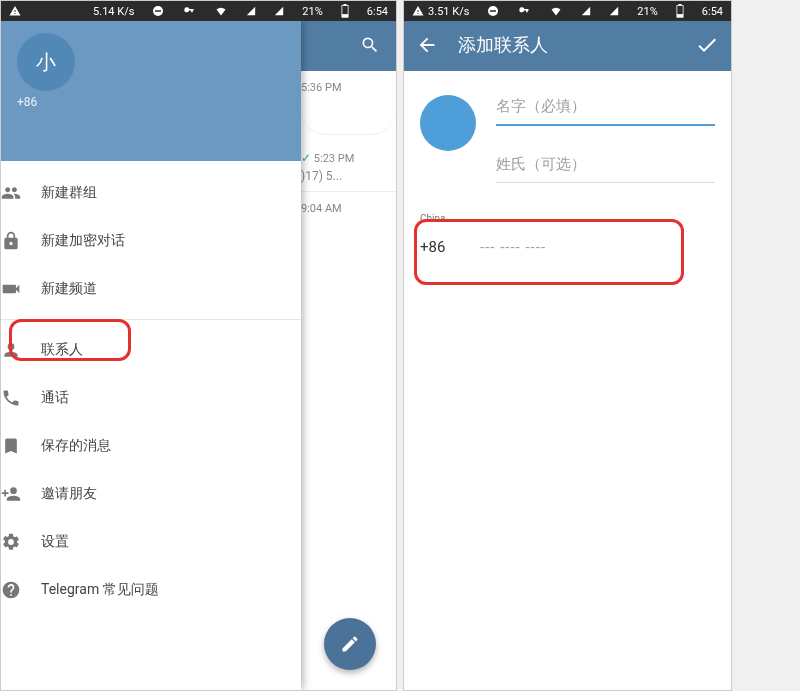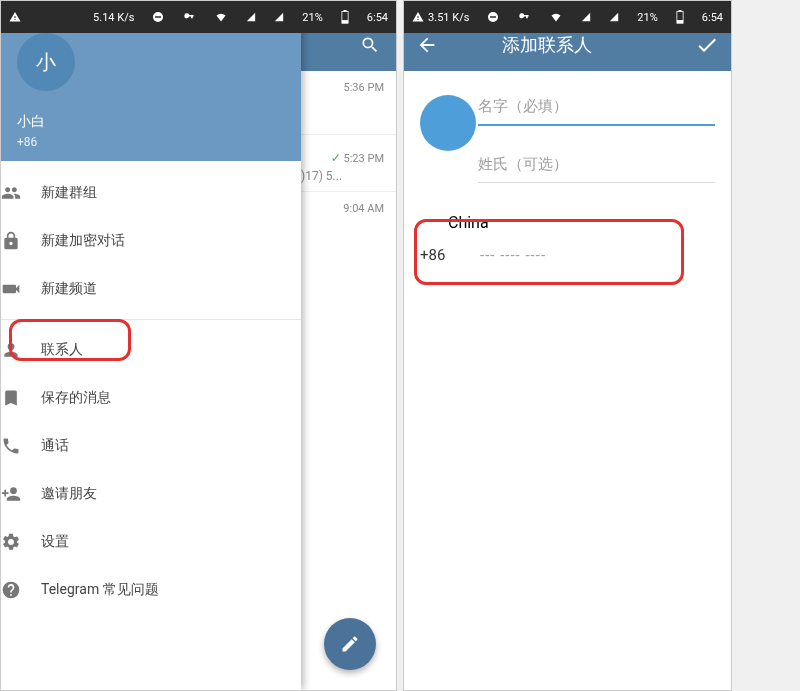--- a/index.html
+++ b/index.html
@@ -2,60 +2,60 @@
 <html><head>
   <meta charset="utf-8">
   <style>
     * { margin: 0; padding: 0; box-sizing: border-box; }
     body { font-family: -apple-system, Roboto, sans-serif; background: #f0f0f0; width: 800px; height: 691px; display: flex; }
     .screen { position: relative; background: #fff; overflow: hidden; }
     .screen-left { width: 397px; height: 691px; border: 1px solid #ccc; }
     .screen-right { width: 329px; height: 691px; margin-left: 6px; border: 1px solid #ccc; }
     
     
-    .status-bar { position: absolute; top: 0; left: 0; right: 0; height: 18px; background: #2b2b2b; color: #fff; display: flex; align-items: center; justify-content: flex-end; padding: 16px 8px; font-size: 11px; gap: 18px; z-index: 100; }
+    .status-bar { position: absolute; top: 0; left: 0; right: 0; height: 18px; background: #2b2b2b; color: #fff; display: flex; align-items: center; justify-content: flex-end; padding: 10px 8px; font-size: 11px; gap: 18px; z-index: 100; }
     .status-left { position: absolute; left: 8px; }
     .status-icon { display: inline-flex; align-items: center; }
 
     
     .chat-bg { position: absolute; top: 18px; left: 0; right: 0; bottom: 0; background: #fff; }
     .app-toolbar { height: 52px; background: #527da3; display: flex; align-items: center; justify-content: flex-end; padding: 0 16px; }
     .search-icon-tb { color: #fff; }
     .chat-list-bg { padding-left: 300px; }
-    .chat-time { font-size: 11px; color: #888; text-align: right; padding: 10px 12px 0 0; }
+    .chat-time { font-size: 11px; color: #888; text-align: left; padding: 10px 12px 0 0; border-radius: 25px; }
     .chat-sub { font-size: 12px; color: #888; padding: 4px 12px 8px 0; text-align: left; white-space: nowrap; overflow: hidden; }
     .chat-check { color: #4caf50; font-size: 12px; }
     .divider-bg { border-bottom: 1px solid #eee; }
     .fab { position: absolute; bottom: 20px; right: 20px; width: 52px; height: 52px; border-radius: 50%; background: #4b7299; display: flex; align-items: center; justify-content: center; box-shadow: 0 3px 6px rgba(0,0,0,.3); }
     
     .drawer { position: absolute; top: 18px; left: 0; width: 300px; bottom: 0; background: #fff; box-shadow: 2px 0 8px rgba(0,0,0,.3); z-index: 50; }
     .drawer-header { height: 142px; background: #6b99c2; padding: 14px 16px; color: #fff; position: relative; }
     .avatar { width: 58px; height: 58px; border-radius: 50%; background: #5288b5; display: flex; align-items: center; justify-content: center; font-size: 20px; color: #fff; }
     .profile-name { font-size: 14px; margin-top: 22px; font-weight: 500; }
     .profile-phone { font-size: 12px; opacity: .85; margin-top: 4px; }
     .drawer-list { padding-top: 8px; overflow-y: auto; }
     .drawer-item { display: flex; align-items: center; height: 48px; padding: 0 0; color: #444; font-size: 14px; cursor: pointer; }
     .drawer-item .di-icon { width: 36px; color: #777; display: flex; align-items: center; }
     .drawer-item .di-label { padding-left: 4px; }
     .drawer-divider { border-top: 1px solid #e5e5e5; margin: 6px 0; }
     .highlight-box { border: 3px solid #e53030; border-radius: 12px; position: absolute; pointer-events: none; z-index: 60; }
     .hl-left { left: 8px; top: 318px; width: 122px; height: 42px; }
 
     
-    .toolbar { position: absolute; top: 18px; left: 0; right: 0; height: 52px; background: #527da3; display: flex; align-items: center; padding: 0 12px; color: #fff; gap: 44px; }
+    .toolbar { position: absolute; top: 18px; left: 0; right: 0; height: 52px; background: #527da3; display: flex; align-items: center; padding: 0 12px; color: #fff; }
     .toolbar-title { font-size: 18px; margin-left: 20px; flex: 1; }
     .content-right { position: absolute; top: 70px; left: 0; right: 0; bottom: 0; padding: 20px 16px; }
-    .contact-row { display: flex; gap: 2px; align-items: flex-start; }
+    .contact-row { display: flex; gap: 20px; align-items: flex-start; }
     .avatar-blue { width: 56px; height: 56px; border-radius: 50%; background: #4e9fd9; flex-shrink: 0; margin-top: 4px; }
     .fields { flex: 1; }
     .field { font-size: 15px; padding: 6px 0 8px; color: #9e9e9e; }
     .field-first { border-bottom: 2px solid #4e9fd9; }
     .field-last { border-bottom: 1px solid #ddd; margin-top: 23px; }
     .country-block { margin-top: 30px; padding-left: 0; }
-    .country-label { font-size: 16px; color: #000000; padding-bottom: 6px; margin-left: 28px; }
+    .country-label { font-size: 10px; color: #737373; padding-bottom: 6px; }
     .phone-row { display: flex; align-items: center; font-size: 15px; color: #9e9e9e; padding: 8px 0 10px; }
     .phone-code { color: #333; width: 60px; }
     .phone-hint { letter-spacing: 1px; }
     .hl-right { left: 10px; top: 218px; width: 270px; height: 66px; }
 
     svg { display: block; }
   </style>
 </head>
 <body>
 
@@ -126,21 +126,20 @@
           <path d="M3 17.25V21h3.75L17.81 9.94l-3.75-3.75L3 17.25zM20.71 7.04a1 1 0 0 0 0-1.41l-2.34-2.34a1 1 0 0 0-1.41 0l-1.83 1.83 3.75 3.75 1.83-1.83z"></path>
         </svg>
     </div>
   </div>
 
   <div class="drawer">
     <div class="drawer-header">
       <div class="avatar">
         <span>小</span>
       </div>
-      <div class="profile-name">小白</div>
       <div class="profile-phone">+86</div>
     </div>
     <div class="drawer-list">
       <div class="drawer-item">
         <span class="di-icon">
             <svg width="20" height="20" viewBox="0 0 24 24" fill="#777">
               <path d="M16 11c1.66 0 3-1.34 3-3s-1.34-3-3-3-3 1.34-3 3 1.34 3 3 3zm-8 0c1.66 0 3-1.34 3-3S9.66 5 8 5 5 6.34 5 8s1.34 3 3 3zm0 2c-2.33 0-7 1.17-7 3.5V19h14v-2.5C15 14.17 10.33 13 8 13zm8 0c-.29 0-.62.02-.97.05 1.16.84 1.97 1.97 1.97 3.45V19h6v-2.5c0-2.33-4.67-3.5-7-3.5z"></path>
             </svg>
           </span>
         <span class="di-label">新建群组</span>
@@ -166,32 +165,32 @@
         <span class="di-icon">
             <svg width="20" height="20" viewBox="0 0 24 24" fill="#777">
               <path d="M12 12a4 4 0 1 0-4-4 4 4 0 0 0 4 4zm0 2c-2.67 0-8 1.34-8 4v2h16v-2c0-2.66-5.33-4-8-4z"></path>
             </svg>
           </span>
         <span class="di-label">联系人</span>
       </div>
       <div class="drawer-item">
         <span class="di-icon">
             <svg width="20" height="20" viewBox="0 0 24 24" fill="#777">
+              <path d="M6.62 10.79a15.05 15.05 0 0 0 6.59 6.59l2.2-2.2a1 1 0 0 1 1-.24 11.36 11.36 0 0 0 3.55.57 1 1 0 0 1 1 1V20a1 1 0 0 1-1 1A17 17 0 0 1 3 4a1 1 0 0 1 1-1h3.5a1 1 0 0 1 1 1 11.36 11.36 0 0 0 .57 3.55 1 1 0 0 1-.24 1l-2.21 2.24z"></path>
+            </svg>
+          </span>
+        <span class="di-label">通话</span>
+      </div>
+      <div class="drawer-item">
+        <span class="di-icon">
+            <svg width="20" height="20" viewBox="0 0 24 24" fill="#777">
               <path d="M17 3H7a2 2 0 0 0-2 2v16l7-3 7 3V5a2 2 0 0 0-2-2z"></path>
             </svg>
           </span>
         <span class="di-label">保存的消息</span>
-      </div>
-      <div class="drawer-item">
-        <span class="di-icon">
-            <svg width="20" height="20" viewBox="0 0 24 24" fill="#777">
-              <path d="M6.62 10.79a15.05 15.05 0 0 0 6.59 6.59l2.2-2.2a1 1 0 0 1 1-.24 11.36 11.36 0 0 0 3.55.57 1 1 0 0 1 1 1V20a1 1 0 0 1-1 1A17 17 0 0 1 3 4a1 1 0 0 1 1-1h3.5a1 1 0 0 1 1 1 11.36 11.36 0 0 0 .57 3.55 1 1 0 0 1-.24 1l-2.21 2.24z"></path>
-            </svg>
-          </span>
-        <span class="di-label">通话</span>
       </div>
       <div class="drawer-item">
         <span class="di-icon">
             <svg width="20" height="20" viewBox="0 0 24 24" fill="#777">
               <path d="M15 12a4 4 0 1 0-4-4 4 4 0 0 0 4 4zm-9-2V7H4v3H1v2h3v3h2v-3h3v-2H6zm9 4c-2.67 0-8 1.34-8 4v2h16v-2c0-2.66-5.33-4-8-4z"></path>
             </svg>
           </span>
         <span class="di-label">邀请朋友</span>
       </div>
       <div class="drawer-item">

